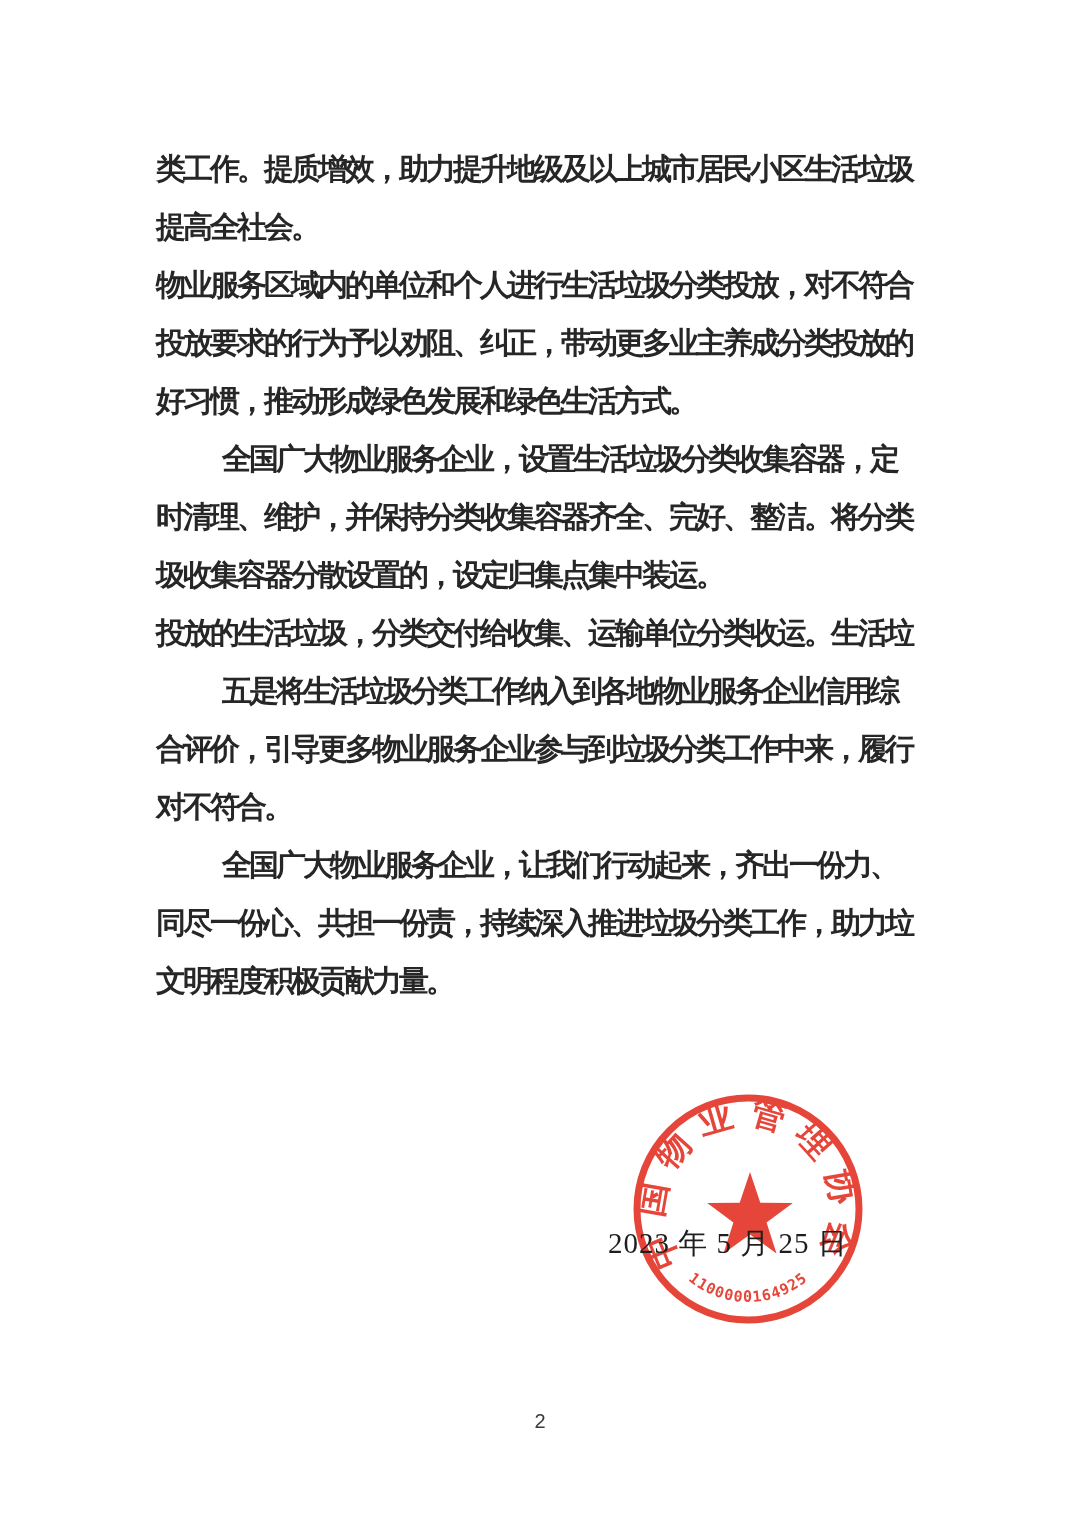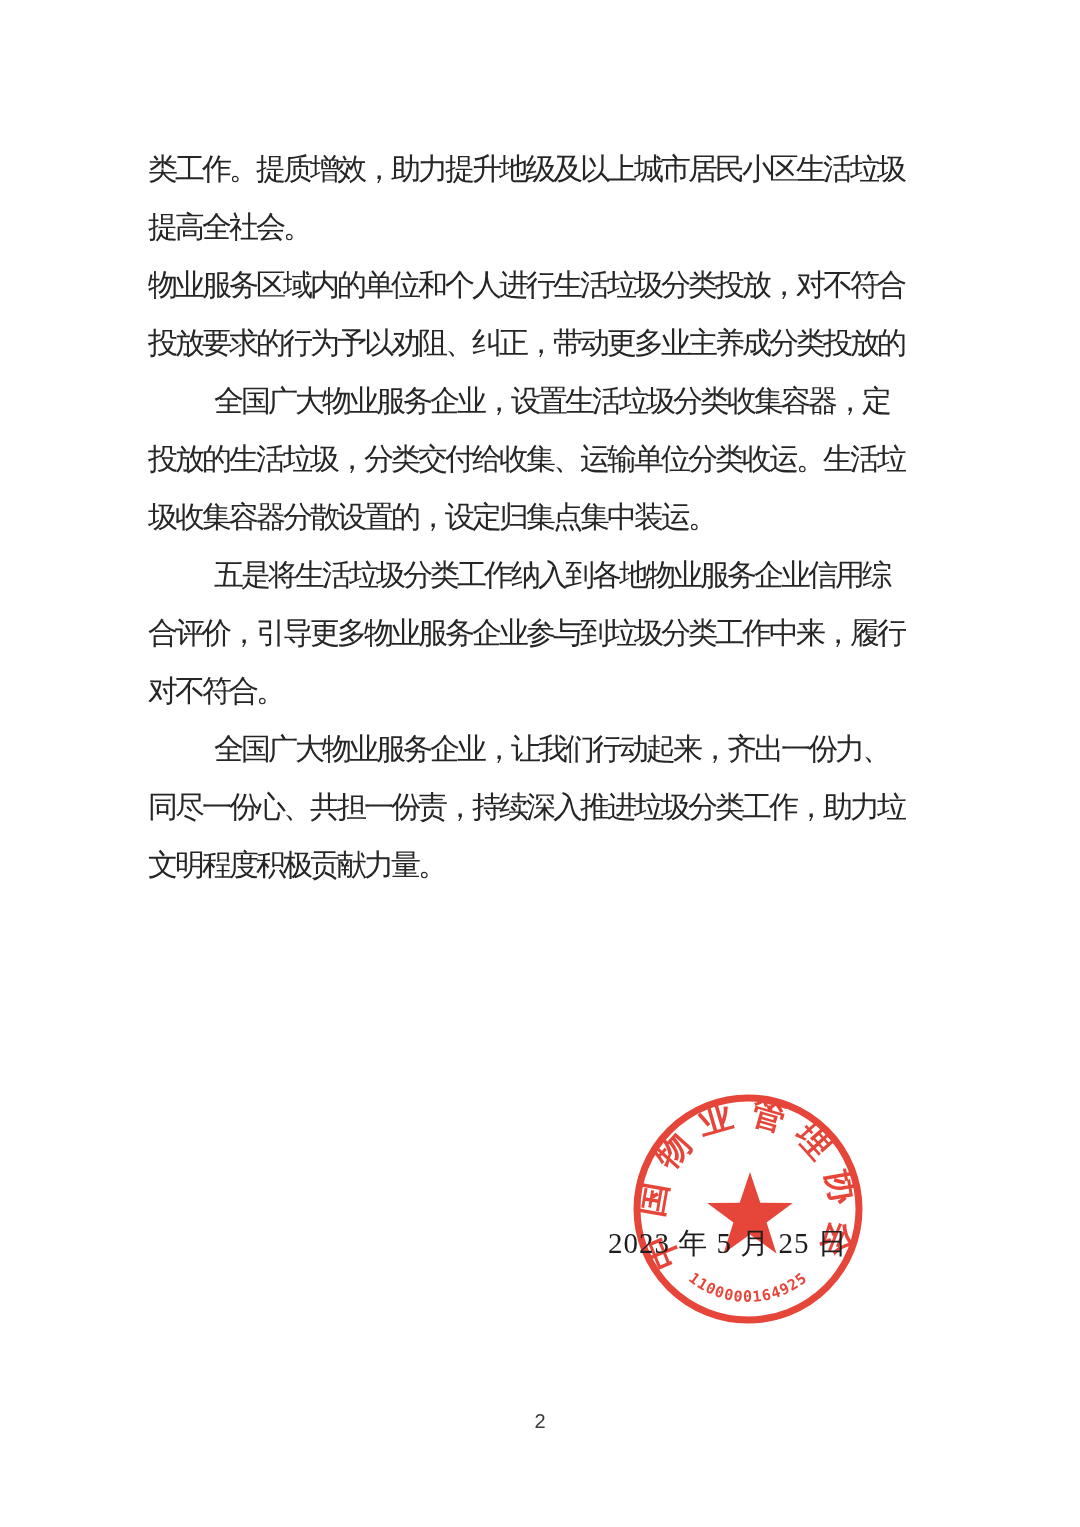--- a/index.html
+++ b/index.html
@@ -10,24 +10,25 @@
   .page {
     position: relative;
     width: 1080px;
     height: 1527px;
     background: #ffffff;
     overflow: hidden;
     font-family: "Liberation Serif", "DejaVu Serif", serif;
   }
   .text-block {
     position: absolute;
-    left: 148px;
+    left: 156px;
     top: 140px;
     width: 790px;
     color: #262626;
+    font-weight: bold;
   }
   .line {
     height: 58px;
     line-height: 58px;
     font-size: 30px;
     letter-spacing: -3px;
     white-space: nowrap;
     color: #262626;
   }
   .line.indent {
@@ -88,23 +89,25 @@
 </head>
 <body>
 
 <div class="page">
 
   <div class="text-block">
       <div class="line">类工作。提质增效，助力提升地级及以上城市居民小区生活垃圾</div>
       <div class="line">提高全社会。</div>
       <div class="line">物业服务区域内的单位和个人进行生活垃圾分类投放，对不符合</div>
       <div class="line">投放要求的行为予以劝阻、纠正，带动更多业主养成分类投放的</div>
+      <div class="line">好习惯，推动形成绿色发展和绿色生活方式。</div>
       <div class="line indent">全国广大物业服务企业，设置生活垃圾分类收集容器，定</div>
+      <div class="line">时清理、维护，并保持分类收集容器齐全、完好、整洁。将分类</div>
+      <div class="line">圾收集容器分散设置的，设定归集点集中装运。</div>
       <div class="line">投放的生活垃圾，分类交付给收集、运输单位分类收运。生活垃</div>
-      <div class="line">圾收集容器分散设置的，设定归集点集中装运。</div>
       <div class="line indent">五是将生活垃圾分类工作纳入到各地物业服务企业信用综</div>
       <div class="line">合评价，引导更多物业服务企业参与到垃圾分类工作中来，履行</div>
       <div class="line">对不符合。</div>
       <div class="line indent">全国广大物业服务企业，让我们行动起来，齐出一份力、</div>
       <div class="line">同尽一份心、共担一份责，持续深入推进垃圾分类工作，助力垃</div>
       <div class="line">文明程度积极贡献力量。</div>
     </div>
 
   <svg class="seal" viewBox="-118 -118 236 236" aria-hidden="true">
     <defs>

